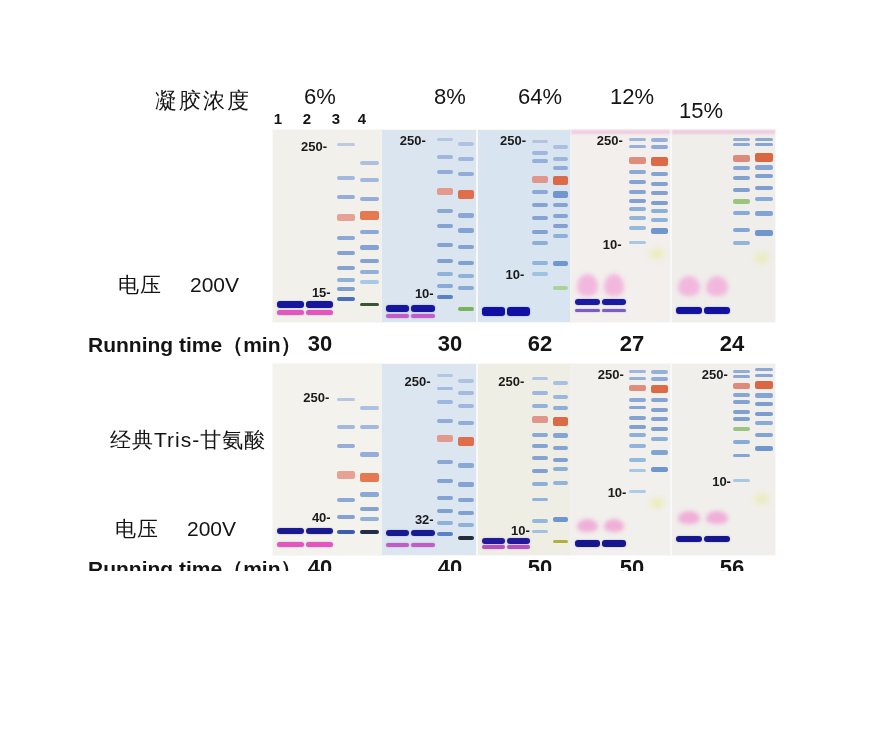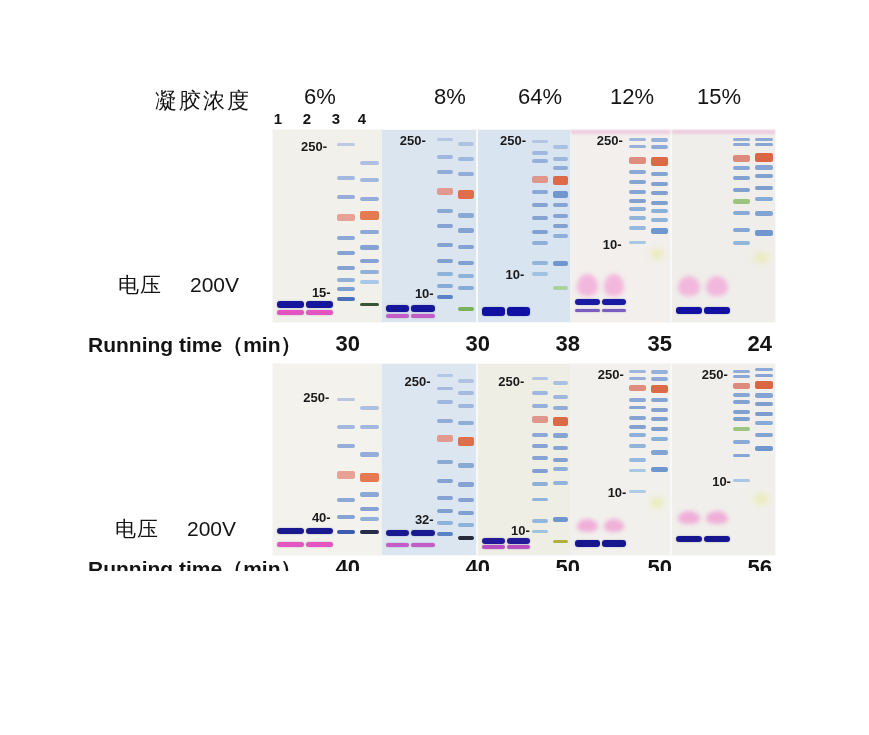--- a/index.html
+++ b/index.html
@@ -15,21 +15,21 @@
   #buffer1{left:113px;top:206px;}
   #buffer2a{left:110px;top:426px;}
   #buffer2b{left:110px;top:450px;}
   .volt{font-size:21px;letter-spacing:1px;}
   #volt1{left:118px;top:271px;}
   #volt2{left:115px;top:515px;}
   .vv{margin-left:28px;letter-spacing:0;}
   .rtl{left:88px;font-size:21px;font-weight:700;}
   #rt1{top:331px;}
   #rt2{top:555px;}
-  .rtval{width:80px;text-align:right;font-size:22px;font-weight:700;}
+  .rtval{width:80px;text-align:center;font-size:22px;font-weight:700;}
   
   .gel{position:absolute;box-shadow:0 0 0 1px rgba(120,120,110,0.05);}
   .smear{position:absolute;left:0;right:0;top:0;height:4px;opacity:.75;filter:blur(1.2px);}
   .marker{position:absolute;font-size:13px;font-weight:700;line-height:1;color:#1a1a1a;white-space:nowrap;}
   .band{position:absolute;border-radius:2px;filter:blur(.6px);}
   .sband{position:absolute;border-radius:3px;filter:blur(.5px);box-shadow:0 0 2px rgba(10,10,80,.25);}
   .blob{position:absolute;border-radius:50% 50% 42% 42% / 60% 60% 38% 38%;filter:blur(2.2px);opacity:.9;}
   .yblob{position:absolute;border-radius:50%;filter:blur(3px);opacity:.85;}
   
   #caption{left:0;top:586px;width:100%;text-align:center;font-size:27px;font-weight:700;letter-spacing:1px;padding-left:18px;box-sizing:border-box;}
@@ -38,38 +38,39 @@
 <body>
 
 <div class="page" id="fig">
   <div class="abs" id="row-label">凝胶浓度</div>
 
   <div class="abs volt" id="volt1">
     <span>电压</span><span class="vv">200V</span>
   </div>
   <div class="abs rtl" id="rt1">Running time（min）</div>
 
+  <div class="abs buffer" id="buffer2a">经典Tris-甘氨酸</div>
   <div class="abs volt" id="volt2">
     <span>电压</span><span class="vv">200V</span>
   </div>
   <div class="abs rtl" id="rt2">Running time（min）</div>
 
 <div class="abs conc" style="left: 275px;">6%</div>
     <div class="abs conc" style="left: 405px;">8%</div>
     <div class="abs conc" style="left: 495px;">64%</div>
     <div class="abs conc" style="left: 587px;">12%</div>
-    <div class="abs conc" style="left: 674px;">15%</div>
+    <div class="abs conc" style="left: 656px; margin-top: 14px;">15%</div>
     <div class="abs lanenum" style="left: 268px;">1</div>
     <div class="abs lanenum" style="left: 297px;">2</div>
     <div class="abs lanenum" style="left: 326px;">3</div>
     <div class="abs lanenum" style="left: 352px;">4</div>
     <div class="abs rtval" style="left: 280px; top: 331px;">30</div>
     <div class="abs rtval" style="left: 410px; top: 331px;">30</div>
-    <div class="abs rtval" style="left: 500px; top: 331px;">38</div>
-    <div class="abs rtval" style="left: 592px; top: 331px;">35</div>
+    <div class="abs rtval" style="left: 500px; top: 331px;">62</div>
+    <div class="abs rtval" style="left: 592px; top: 331px;">27</div>
     <div class="abs rtval" style="left: 692px; top: 331px;">24</div>
     <div class="gel" style="left: 273px; top: 130px; width: 108px; height: 192px; background: rgb(241, 240, 234);">
       <div class="marker" style="left: 26%; top: 5%;">250-</div>
       <div class="marker" style="left: 36%; top: 81%;">15-</div>
       <div class="band" style="left: 59%; width: 17%; top: 7%; height: 3px; background: rgb(188, 200, 228);"></div>
       <div class="band" style="left: 59%; width: 17%; top: 24%; height: 4px; background: rgb(163, 184, 222);"></div>
       <div class="band" style="left: 59%; width: 17%; top: 34%; height: 4px; background: rgb(149, 173, 216);"></div>
       <div class="band" style="left: 59%; width: 17%; top: 44%; height: 7px; background: rgb(232, 161, 149);"></div>
       <div class="band" style="left: 59%; width: 17%; top: 55%; height: 4px; background: rgb(140, 168, 214);"></div>
       <div class="band" style="left: 59%; width: 17%; top: 63%; height: 4px; background: rgb(134, 162, 210);"></div>

